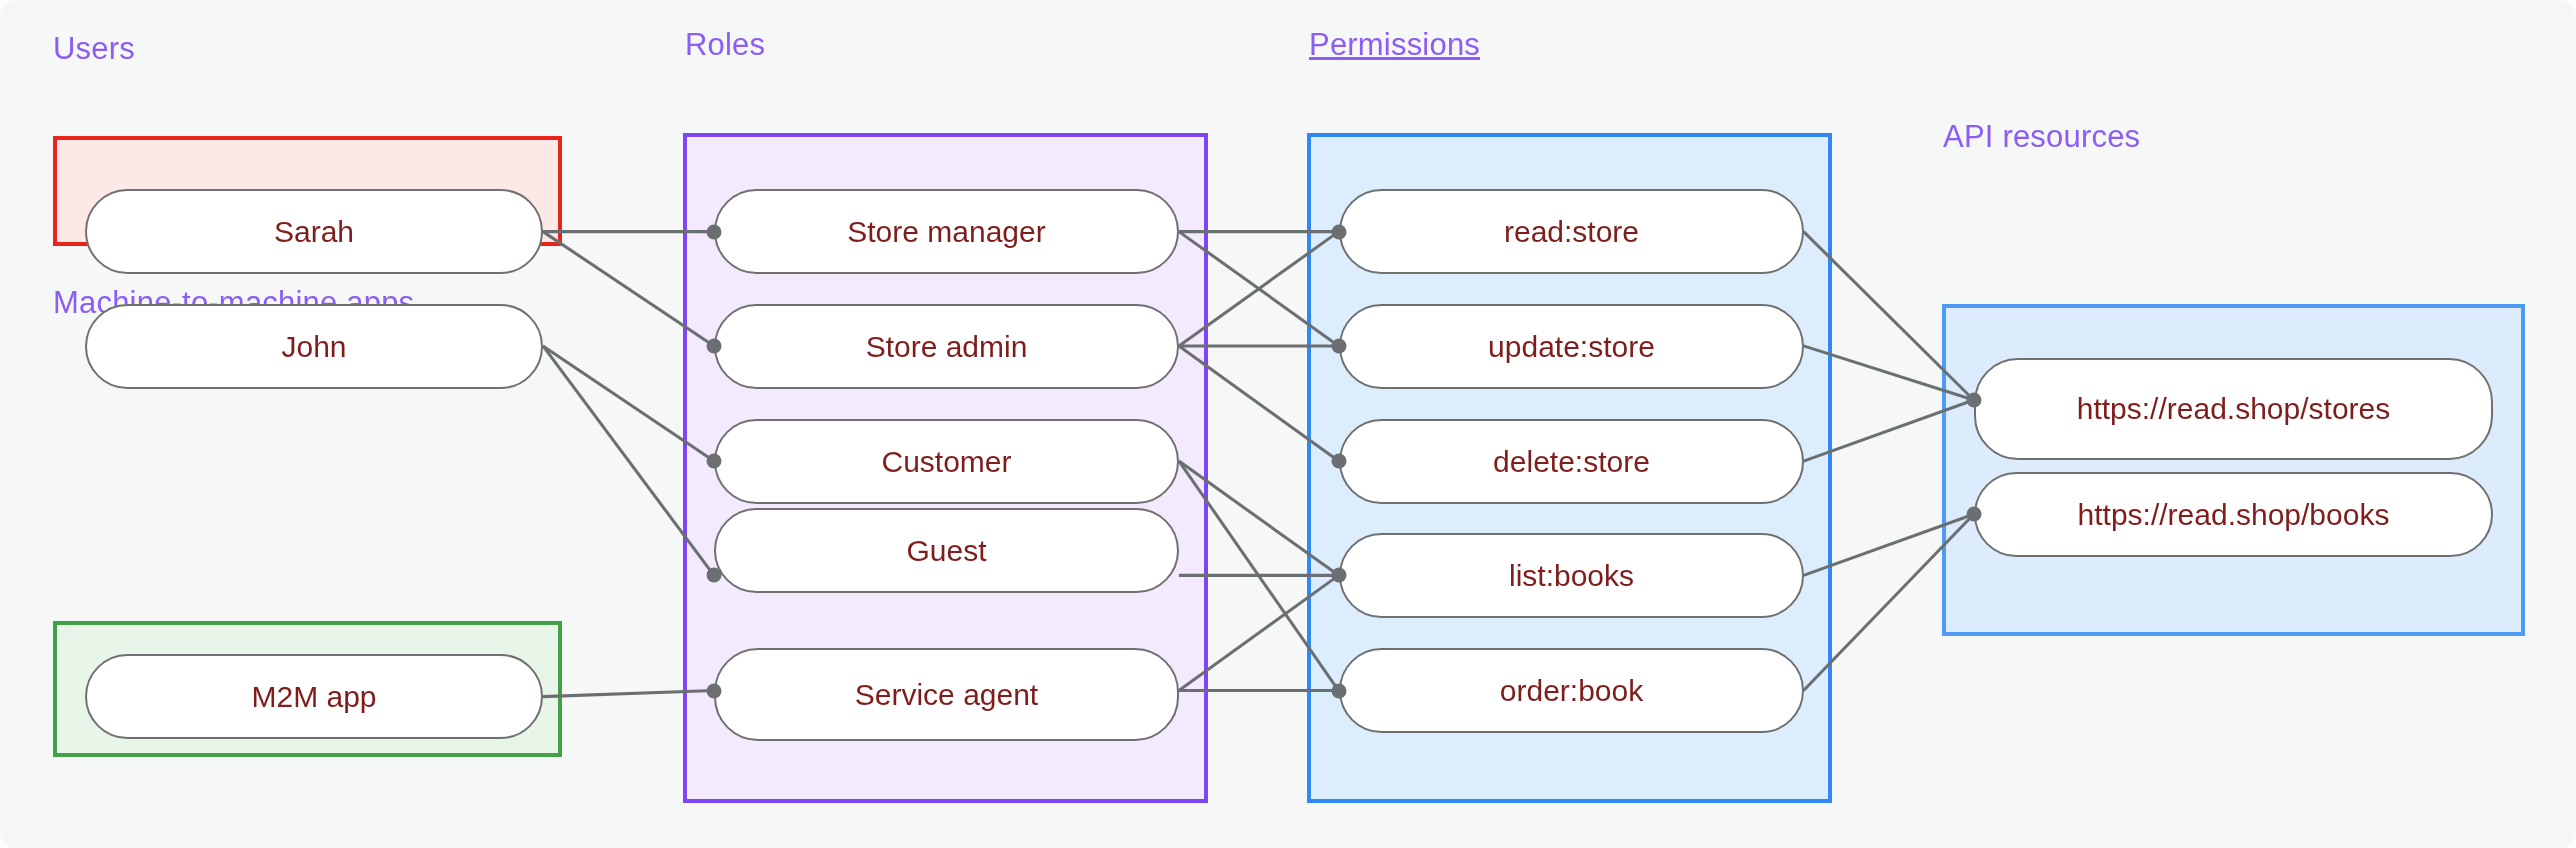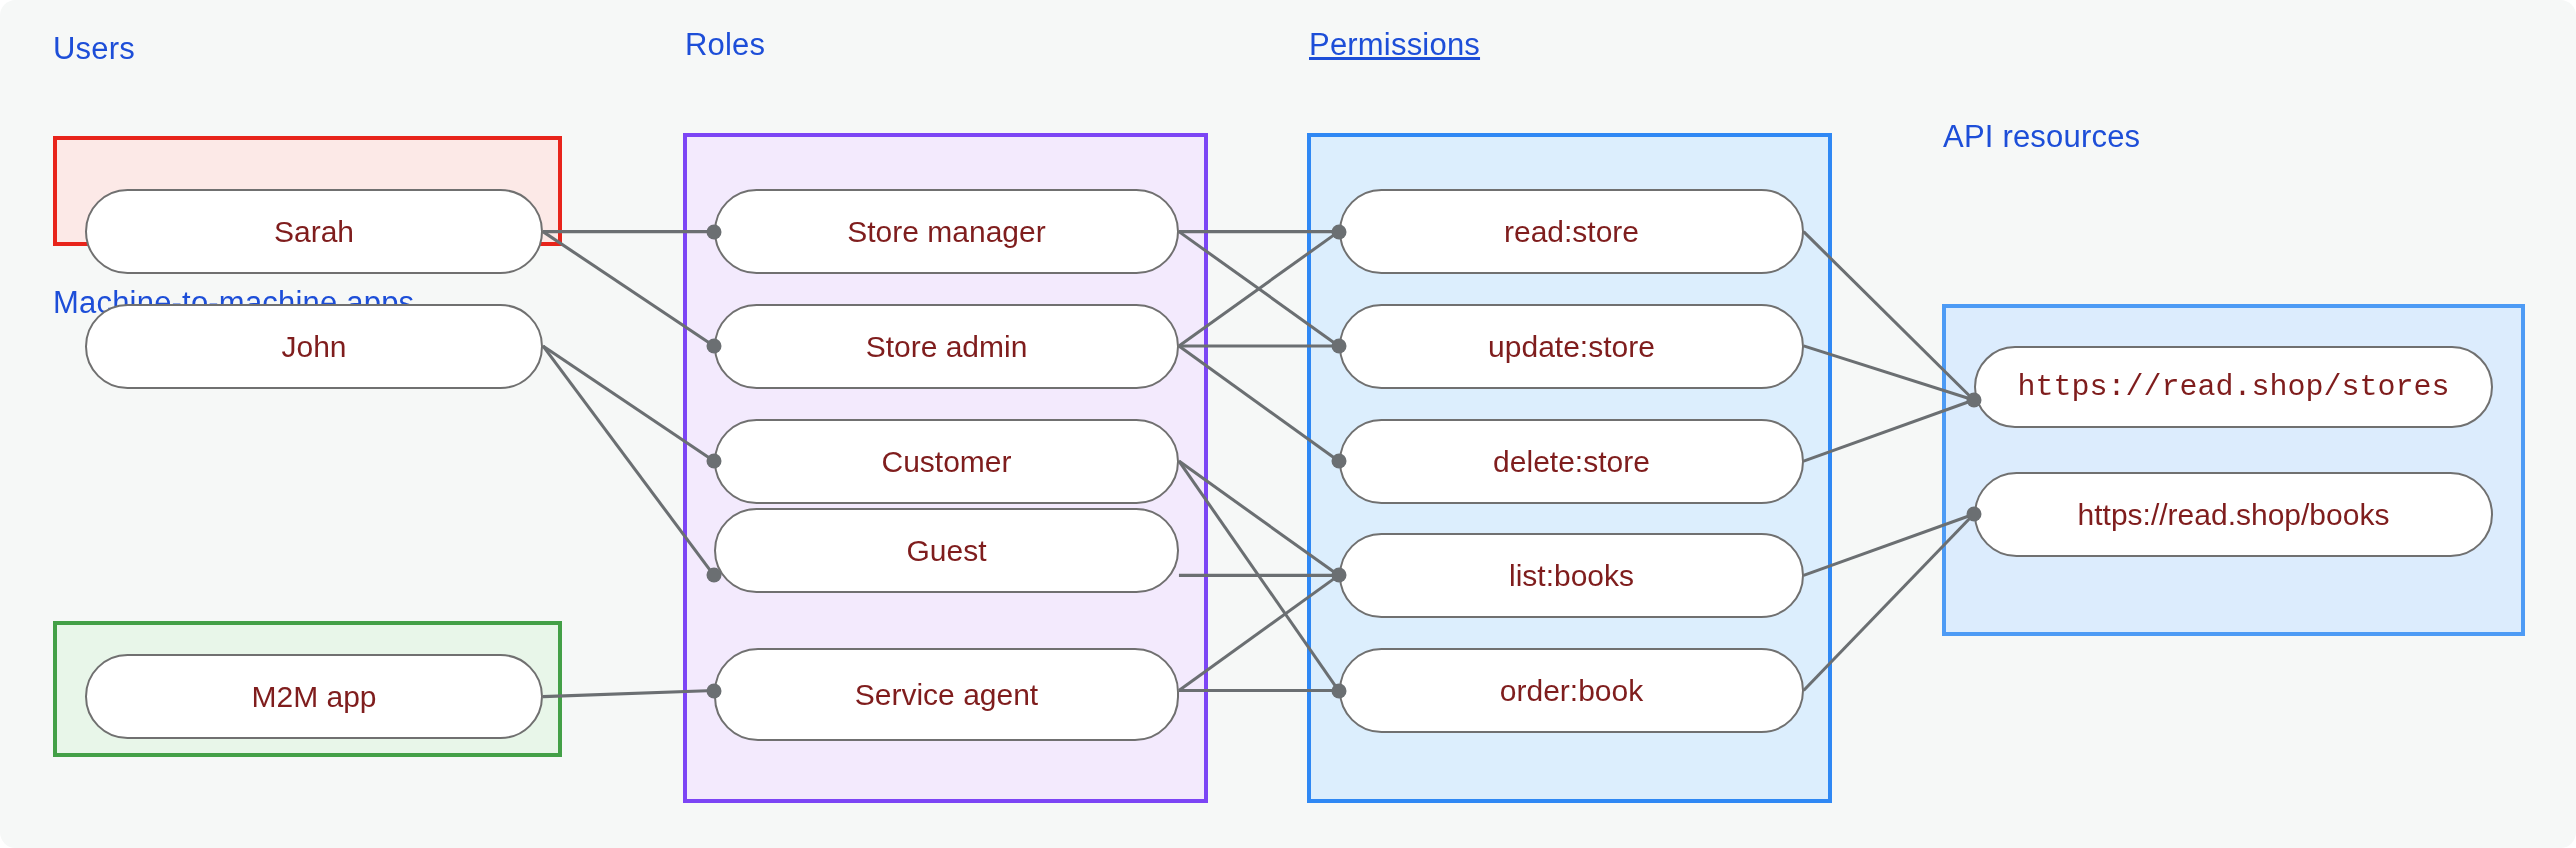--- a/index.html
+++ b/index.html
@@ -21,21 +21,21 @@
     position: absolute;
     left: 0; top: 0;
     width: 2576px;
     height: 848px;
     pointer-events: none;
     z-index: 1;
   }
   .group-title {
     position: absolute;
     font-size: 31px;
-    color: #1d4ed8;
+    color: #8b5cf6;
     letter-spacing: 0.2px;
     white-space: nowrap;
     z-index: 3;
   }
   .group-box {
     position: absolute;
     box-sizing: border-box;
     border-width: 4.4px;
     border-style: solid;
   }
@@ -132,21 +132,21 @@
         <span>delete:store</span>
       </div>
       <div class="node" style="left: 1339px; top: 533px; width: 465px; height: 85px;">
         <span>list:books</span>
       </div>
       <div class="node" style="left: 1339px; top: 648px; width: 465px; height: 85px;">
         <span>order:book</span>
       </div>
       <div class="group-title" style="left: 1943px; top: 119px;">API resources</div>
       <div class="group-box" style="left: 1942px; top: 304px; width: 583px; height: 332px; border-color: rgb(77, 155, 245); background: rgb(220, 236, 253);"></div>
-      <div class="node" style="left: 1974px; top: 346px; width: 519px; height: 82px; font-family: Liberation Mono, monospace;">
+      <div class="node" style="left: 1974px; top: 358px; width: 519px; height: 102px;">
         <span>https://read.shop/stores</span>
       </div>
       <div class="node" style="left: 1974px; top: 472px; width: 519px; height: 85px;">
         <span>https://read.shop/books</span>
       </div>
     </div>
   <div id="ports-layer">
       <div class="port" style="left: 714px; top: 232px;"></div>
       <div class="port" style="left: 714px; top: 346px;"></div>
       <div class="port" style="left: 714px; top: 461px;"></div>

